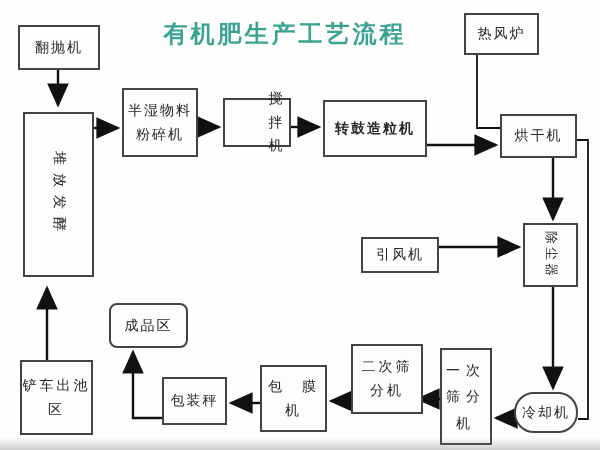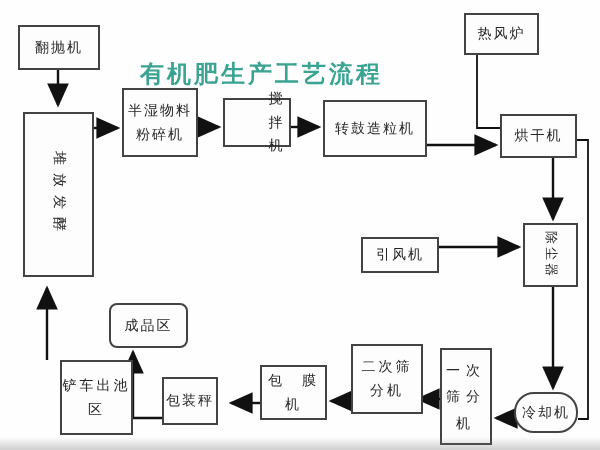--- a/index.html
+++ b/index.html
@@ -3,23 +3,23 @@
 <meta charset="utf-8">
 <style>
   html,body{margin:0;padding:0;background:#fff;}
   .canvas{
     position:relative;width:600px;height:450px;overflow:hidden;
     background:#fefefe;
     font-family:"Liberation Sans", sans-serif;
   }
   .page-title{
     position:absolute;left:140px;top:18px;width:290px;
-    text-align:left;
+    text-align:center;
     font-family:"Liberation Serif", serif;
-    font-weight:bold;font-size:24px;letter-spacing:3px;margin-top:40px;
+    font-weight:bold;font-size:24px;letter-spacing:3px;
   }
   .node{
     position:absolute;box-sizing:border-box;
     background:#fdfdfd;border:2px solid #434343;
     display:flex;align-items:center;justify-content:center;
     text-align:center;color:#262626;
     font-size:14px;letter-spacing:2px;line-height:1.7;
     white-space:pre-line;
   }
   .node .rot{
@@ -73,45 +73,45 @@
 
   <div class="node" style="left:23px;top:112px;width:71px;height:165px;">
     <span class="rot">堆放发酵</span>
   </div>
 
   <div class="node" style="left:122px;top:88px;width:76px;height:69px;">半湿物料
 粉碎机</div>
 
   <div class="node" style="left:223px;top:98px;width:68px;height:49px;padding-left:39px;">搅拌机</div>
 
-  <div class="node" style="left:323px;top:100px;width:104px;height:57px;">转鼓造粒机</div>
+  <div class="node" style="left:323px;top:100px;width:104px;height:57px;font-weight:bold;">转鼓造粒机</div>
 
   <div class="node" style="left:500px;top:114px;width:77px;height:44px;">烘干机</div>
 
   <div class="node" style="left:464px;top:13px;width:75px;height:42px;">热风炉</div>
 
   <div class="node" style="left:523px;top:223px;width:55px;height:64px;">
     <span class="rot small">除尘器</span>
   </div>
 
   <div class="node" style="left:361px;top:237px;width:78px;height:36px;">引风机</div>
 
   <div class="node" style="left:514px;top:392px;width:64px;height:41px;border-radius:20px;">冷却机</div>
 
   <div class="node" style="left:440px;top:348px;width:52px;height:97px;letter-spacing:6px;line-height:1.9;">一次
 筛分
 机</div>
 
   <div class="node" style="left:351px;top:344px;width:72px;height:70px;letter-spacing:3px;">二次筛
 分机</div>
 
-  <div class="node" style="left:260px;top:365px;width:67px;height:55px;letter-spacing:3px;">包　膜
+  <div class="node" style="left:260px;top:365px;width:67px;height:67px;letter-spacing:3px;">包　膜
 机</div>
 
-  <div class="node" style="left:162px;top:377px;width:56px;height:48px;">包装秤</div>
+  <div class="node" style="left:162px;top:377px;width:65px;height:48px;">包装秤</div>
 
   <div class="node" style="left:109px;top:303px;width:79px;height:45px;border-radius:8px;">成品区</div>
 
-  <div class="node" style="left:20px;top:360px;width:73px;height:75px;letter-spacing:3px;margin-left:40px;">铲车出池
+  <div class="node" style="left:20px;top:360px;width:73px;height:75px;letter-spacing:3px;">铲车出池
 区</div>
 
   <div class="bottom-shade"></div>
 </div>
 
 </body></html>

